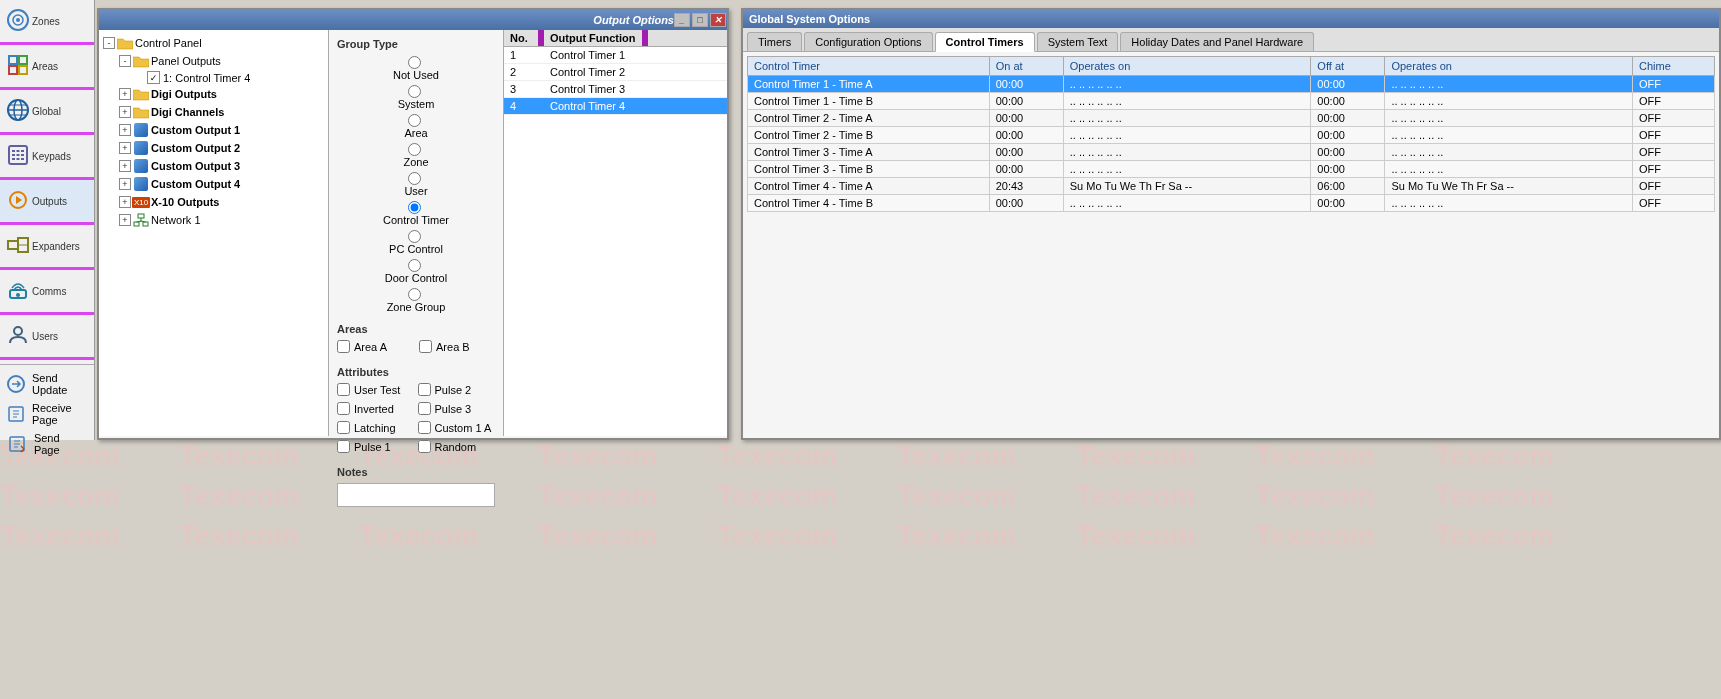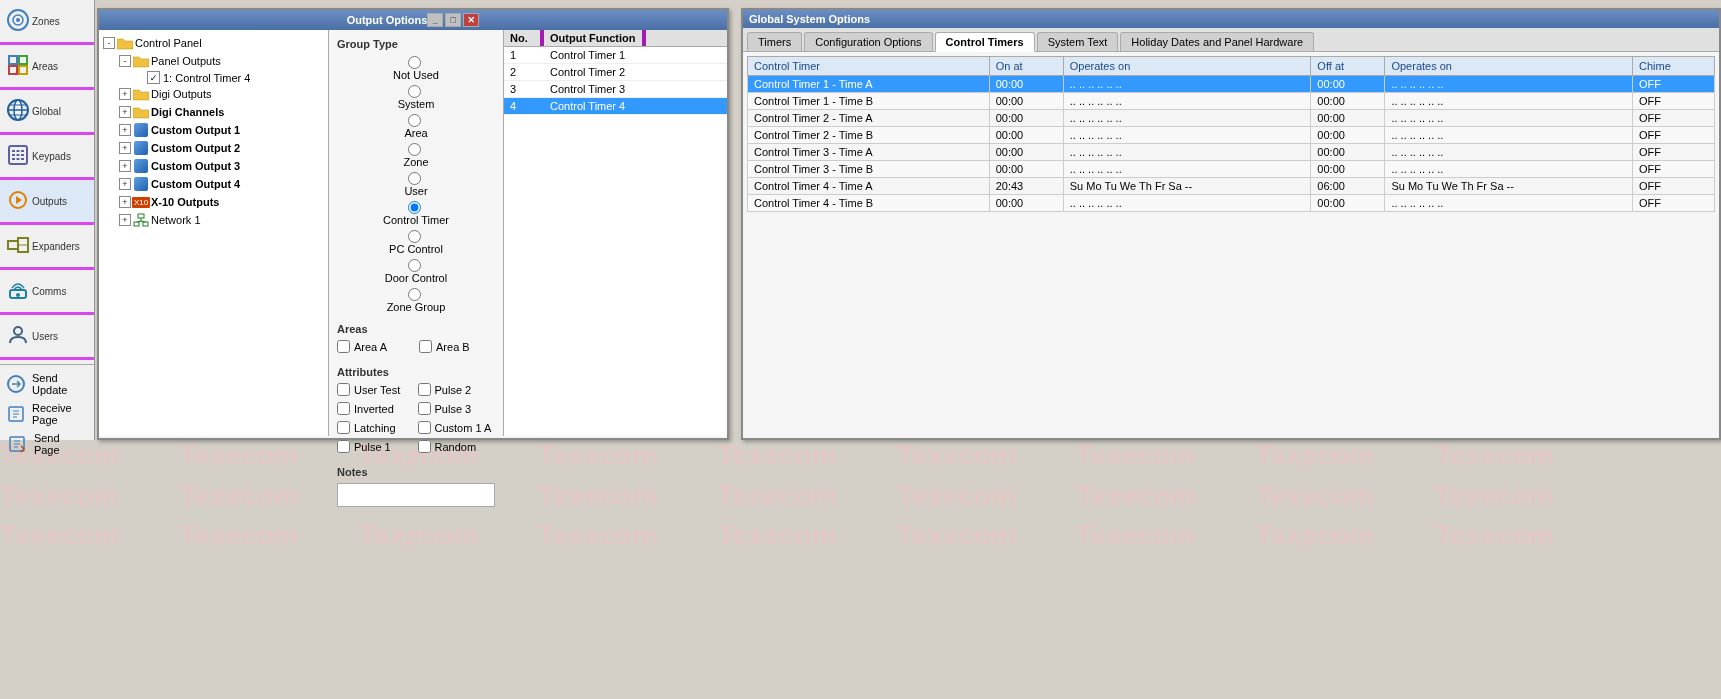--- a/index.html
+++ b/index.html
@@ -14,21 +14,21 @@
     
     
     .sidebar { position: absolute; left: 0; top: 0; width: 95px; height: 440px; background: #f0f0f0; border-right: 1px solid #999; display: flex; flex-direction: column; }
     .sidebar-item { display: flex; flex-direction: row; align-items: center; padding: 6px 4px; cursor: pointer; border-bottom: 3px solid #d946ef; }
     .sidebar-item.active { background: #dce8f5; }
     .sidebar-icon { width: 28px; height: 28px; margin-bottom: 2px; display: flex; align-items: center; justify-content: center; }
     .sidebar-label { font-size: 10px; color: #333; text-align: center; }
     
     
     .output-window { position: absolute; left: 97px; top: 8px; width: 632px; height: 432px; background: #f5f5f5; border: 2px solid #888; box-shadow: 2px 2px 4px rgba(0,0,0,0.3); }
-    .window-titlebar { background: linear-gradient(to bottom, #6b8fc4, #4a6fa5); color: white; padding: 3px 1px; display: flex; align-items: center; justify-content: center; font-size: 11px; font-weight: bold; }
+    .window-titlebar { background: linear-gradient(to bottom, #6b8fc4, #4a6fa5); color: white; padding: 3px 1px; display: flex; align-items: center; justify-content: flex-end; font-size: 11px; font-weight: bold; font-style: italic; }
     .titlebar-buttons { display: flex; gap: 2px; }
     .titlebar-btn { width: 16px; height: 14px; border: 1px solid #aaa; background: #c0c0c0; cursor: pointer; display: flex; align-items: center; justify-content: center; font-size: 9px; color: #333; }
     .titlebar-btn.close { background: #c04040; color: white; }
     
     .window-content { display: flex; height: calc(100% - 22px); }
     
     
     .tree-panel { width: 230px; border-right: 1px solid #aaa; background: white; padding: 4px; overflow-y: auto; font-size: 11px; }
     .tree-item { display: flex; align-items: center; padding: 1px 0; cursor: pointer; white-space: nowrap; }
     .tree-expand { width: 12px; height: 12px; border: 1px solid #888; background: white; display: inline-flex; align-items: center; justify-content: center; font-size: 9px; cursor: pointer; margin-right: 2px; color: #333; flex-shrink: 0; }
@@ -46,21 +46,21 @@
     .checkbox-item input { margin-right: 4px; }
     .checkbox-label { font-size: 11px; }
     .area-row { display: flex; gap: 32px; }
     .attr-grid { display: grid; grid-template-columns: 1fr 1fr; gap: 3px; }
     .notes-section { margin-top: 10px; }
     .notes-input { width: 100%; height: 24px; border: 1px solid #aaa; background: white; padding: 2px; }
     
     
     .output-list { flex: 1; background: white; overflow: hidden; }
     .output-list-header { display: flex; background: #e0e0e0; border-bottom: 1px solid #aaa; }
-    .output-list-header-cell { padding: 2px 6px; font-size: 11px; font-weight: bold; border-right: 4px solid #a21caf; }
+    .output-list-header-cell { padding: 2px 6px; font-size: 11px; font-weight: bold; border-right: 6px solid #a21caf; }
     .output-list-row { display: flex; align-items: center; padding: 1px 0; border-bottom: 1px solid #eee; cursor: pointer; }
     .output-list-row.selected { background: #3399ff; color: white; }
     .output-list-cell { padding: 1px 6px; font-size: 11px; }
     
     
     .global-window { position: absolute; left: 741px; top: 8px; width: 980px; height: 432px; background: #f5f5f5; border: 2px solid #888; box-shadow: 2px 2px 4px rgba(0,0,0,0.3); }
     .global-titlebar { background: linear-gradient(to bottom, #6b8fc4, #4a6fa5); color: white; padding: 3px 6px; display: flex; align-items: center; font-size: 11px; font-weight: bold; }
     
     
     .tabs { display: flex; background: #e0e0e0; border-bottom: 1px solid #aaa; padding-top: 4px; padding-left: 4px; }
@@ -300,21 +300,21 @@
           <span class="tree-label">1: Control Timer 4</span>
         </div>
 
         <div class="tree-item" style="padding-left: 16px;">
           <span class="tree-expand">+</span>
           <span class="tree-icon">
             <svg width="16" height="14" viewBox="0 0 16 14">
                 <path d="M0 3 L0 13 L16 13 L16 5 L8 5 L6 3 Z" fill="#f0c040" stroke="#c09000" stroke-width="0.5"></path>
               </svg>
           </span>
-          <span class="tree-label" style="font-weight:normal;">Digi Outputs</span>
+          <span class="tree-label" style="font-weight:bold;">Digi Outputs</span>
         </div>
 
         <div class="tree-item" style="padding-left: 16px;">
           <span class="tree-expand">+</span>
           <span class="tree-icon">
             <svg width="16" height="14" viewBox="0 0 16 14">
                 <path d="M0 3 L0 13 L16 13 L16 5 L8 5 L6 3 Z" fill="#f0c040" stroke="#c09000" stroke-width="0.5"></path>
               </svg>
           </span>
           <span class="tree-label" style="font-weight:bold;">Digi Channels</span>

